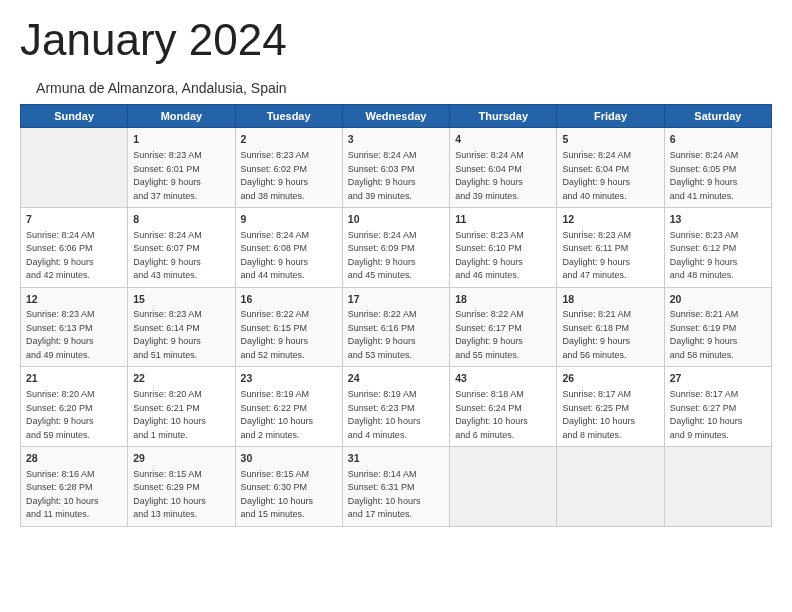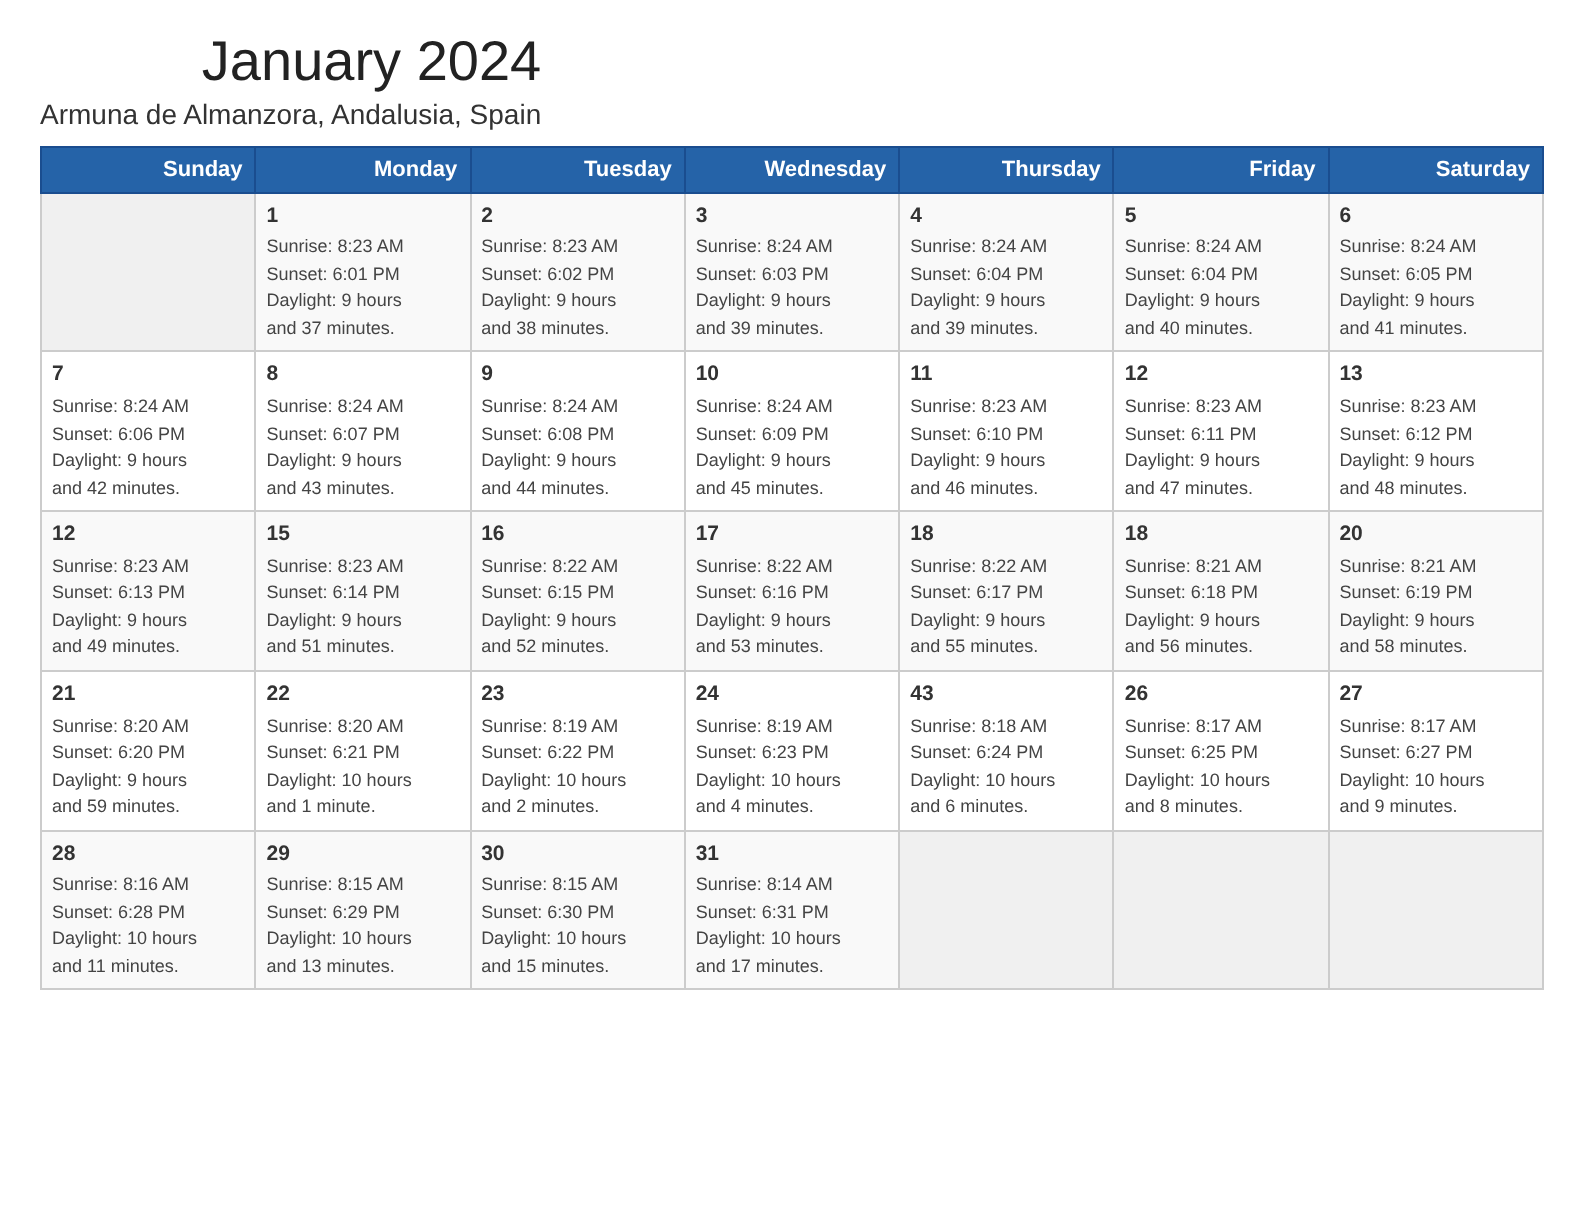--- a/index.html
+++ b/index.html
@@ -43,40 +43,40 @@
     }
     .logo-icon {
       width: 28px;
       height: 28px;
       margin-right: 4px;
     }
     .title-area {
       text-align: right;
     }
     .main-title {
-      font-size: 28px;
+      font-size: 44px;
       font-weight: normal;
       color: #222;
       line-height: 1.1;
     }
     .subtitle {
       font-size: 14px;
       color: #333;
-      margin-top: 2px;
+      margin-top: 16px;
     }
     table {
       width: 100%;
       border-collapse: collapse;
       font-size: 10px;
     }
     thead tr th {
       background-color: #2563a8;
       color: #fff;
       padding: 5px 6px;
-      text-align: right;
+      text-align: center;
       font-size: 11px;
       font-weight: bold;
       border: 1px solid #1a4d8f;
     }
     tbody tr td {
       border: 1px solid #ccc;
       padding: 4px 5px;
       vertical-align: top;
       font-size: 9.5px;
       color: #333;

